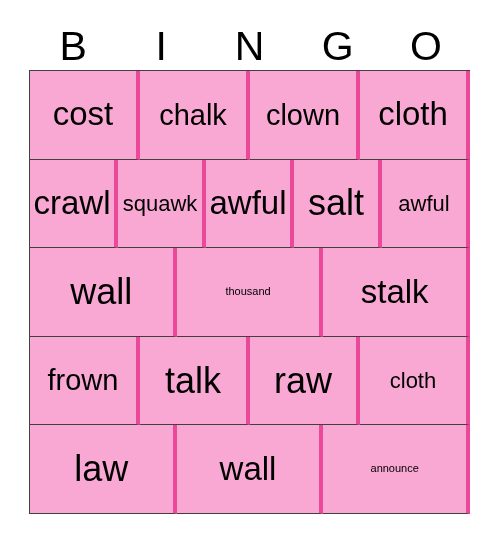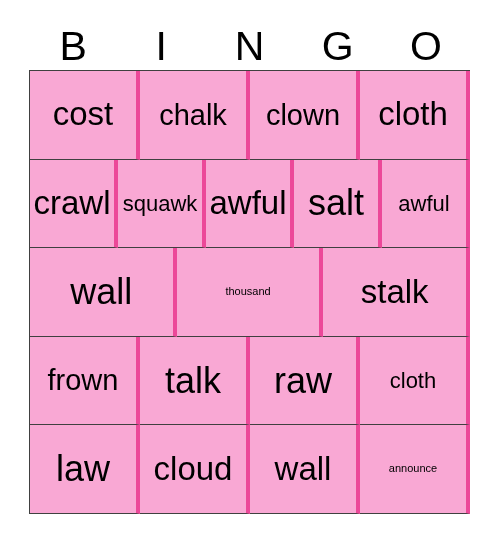--- a/index.html
+++ b/index.html
@@ -156,23 +156,20 @@
         </div>
         <div class="cell">
           <span class="cell-text fs-s">cloth</span>
         </div>
       </div>
       <div class="grid-row">
         <div class="cell">
           <span class="cell-text fs-xl">law</span>
         </div>
         <div class="cell">
-          <span class="cell-text fs-l">cloud</span>
-        </div>
-        <div class="cell">
           <span class="cell-text fs-l">wall</span>
         </div>
         <div class="cell">
           <span class="cell-text fs-xs">announce</span>
         </div>
       </div>
     </div>
 
 </div>
 

